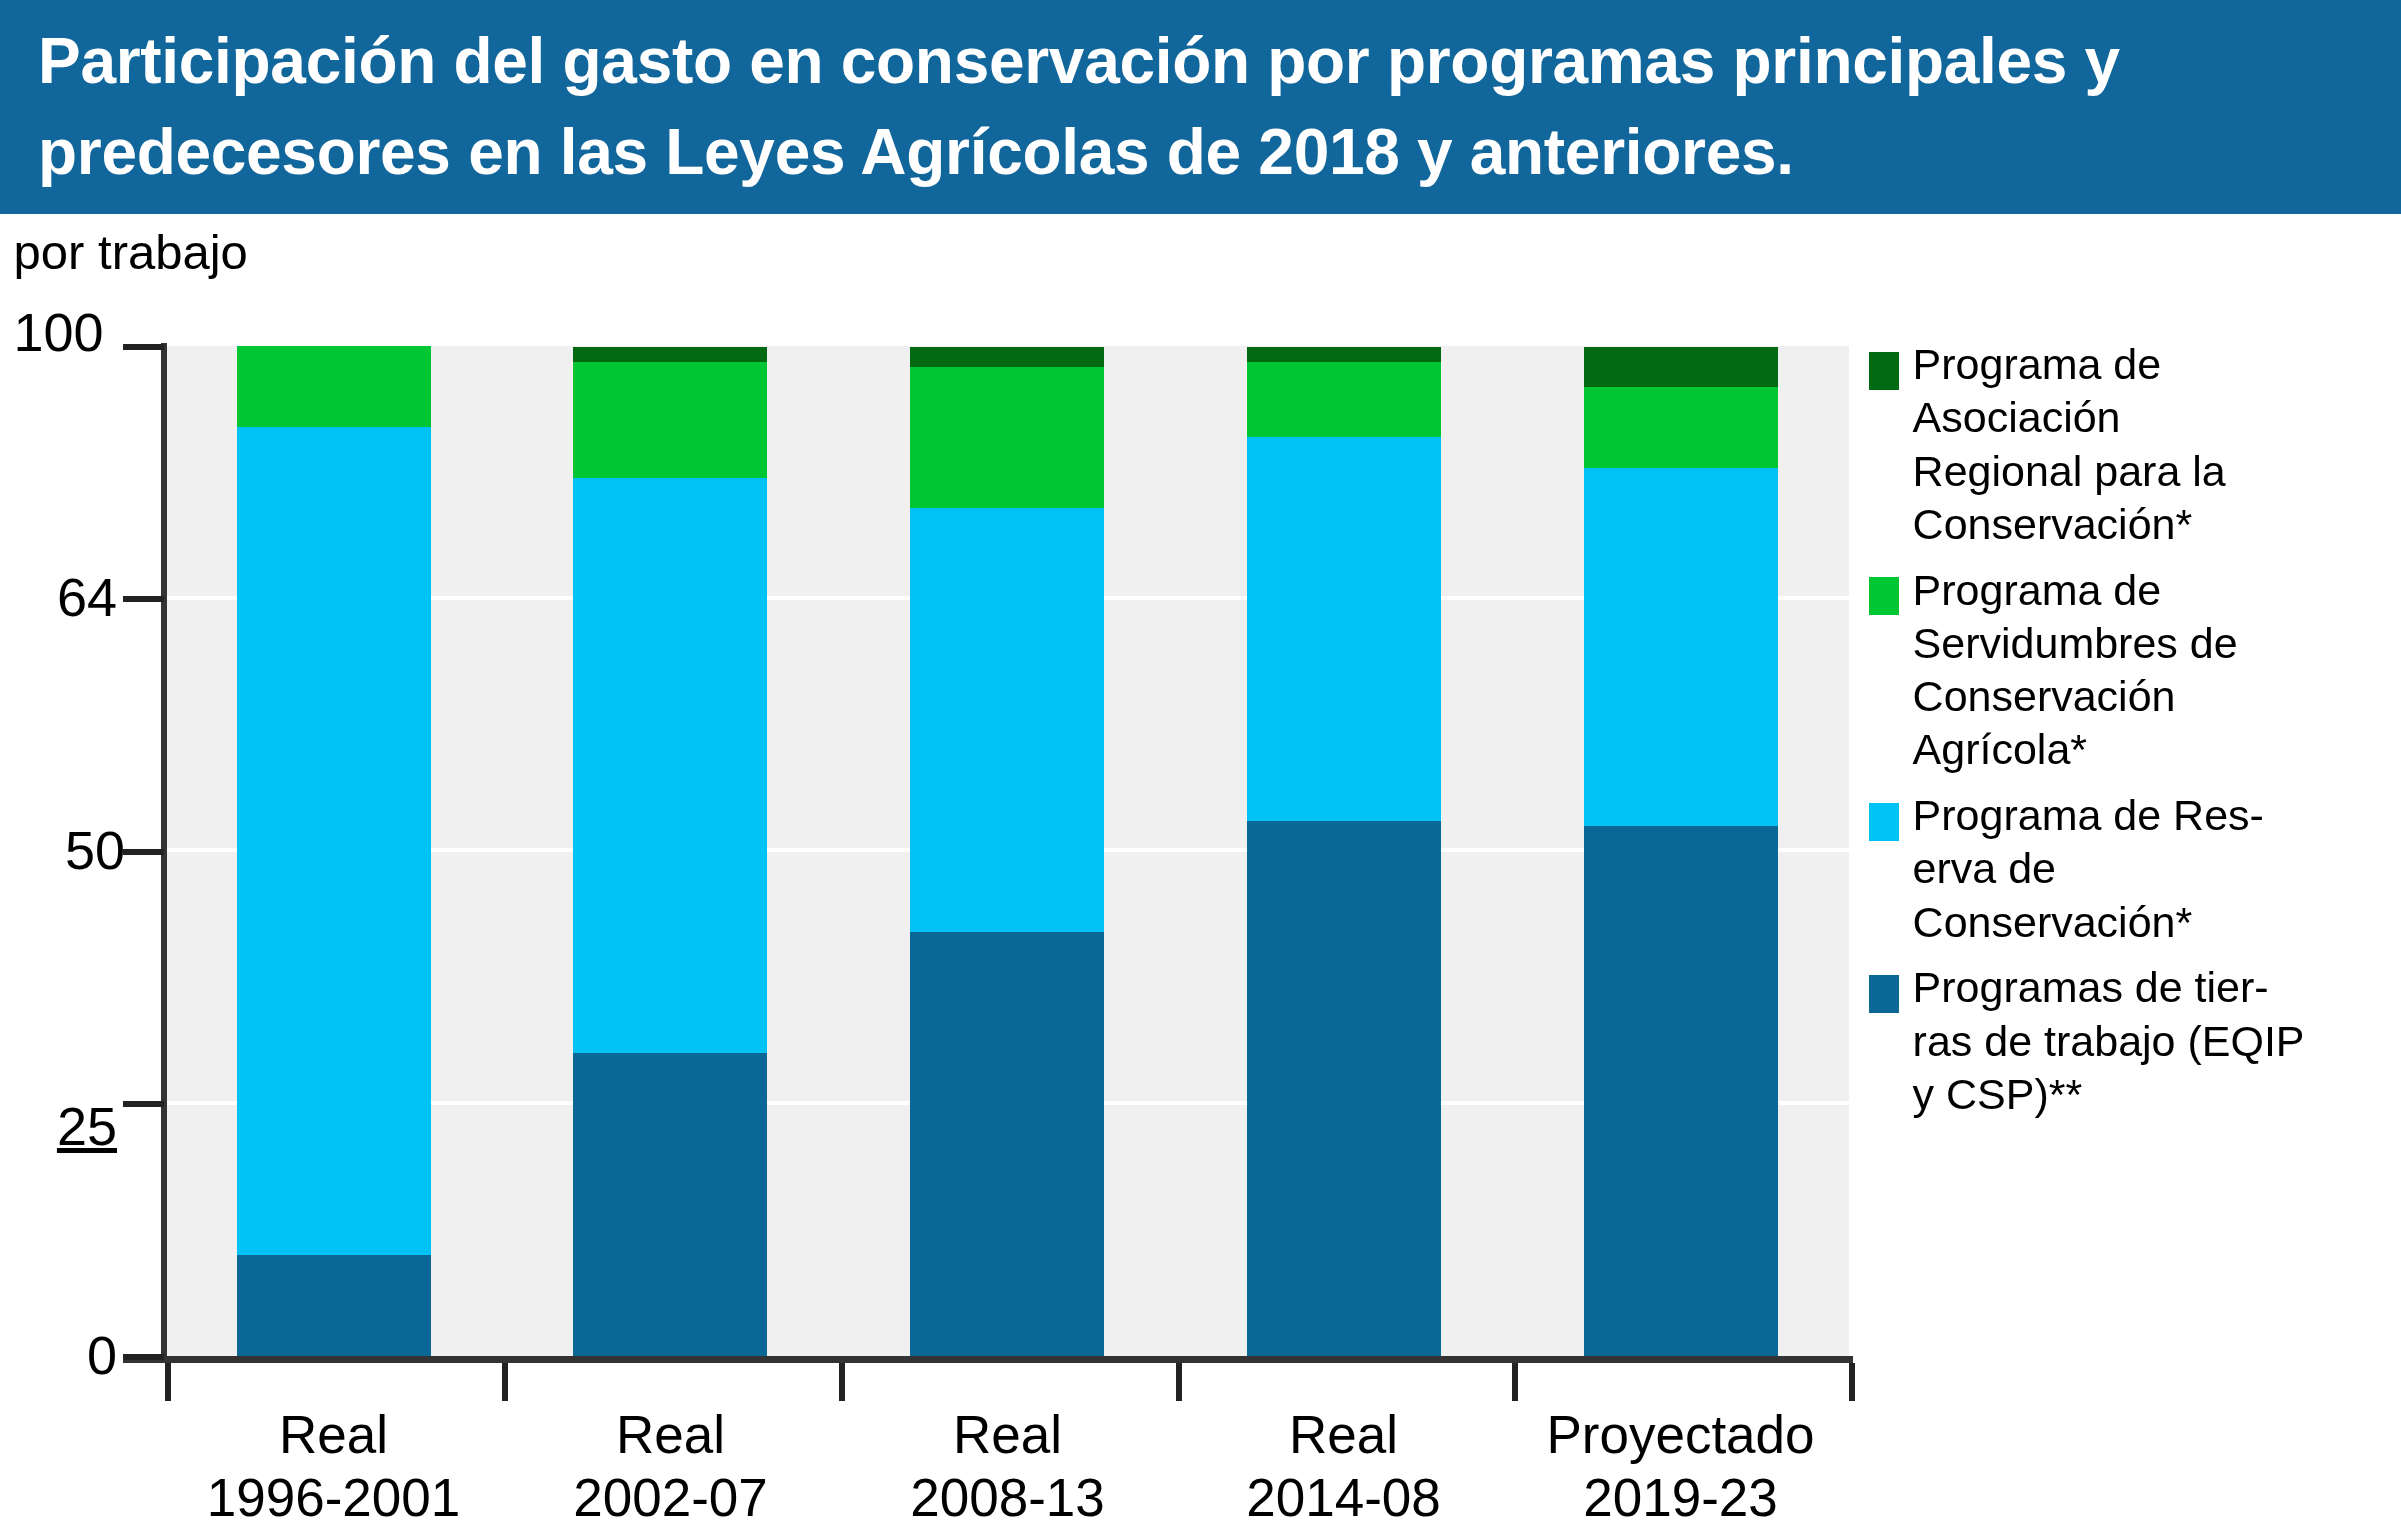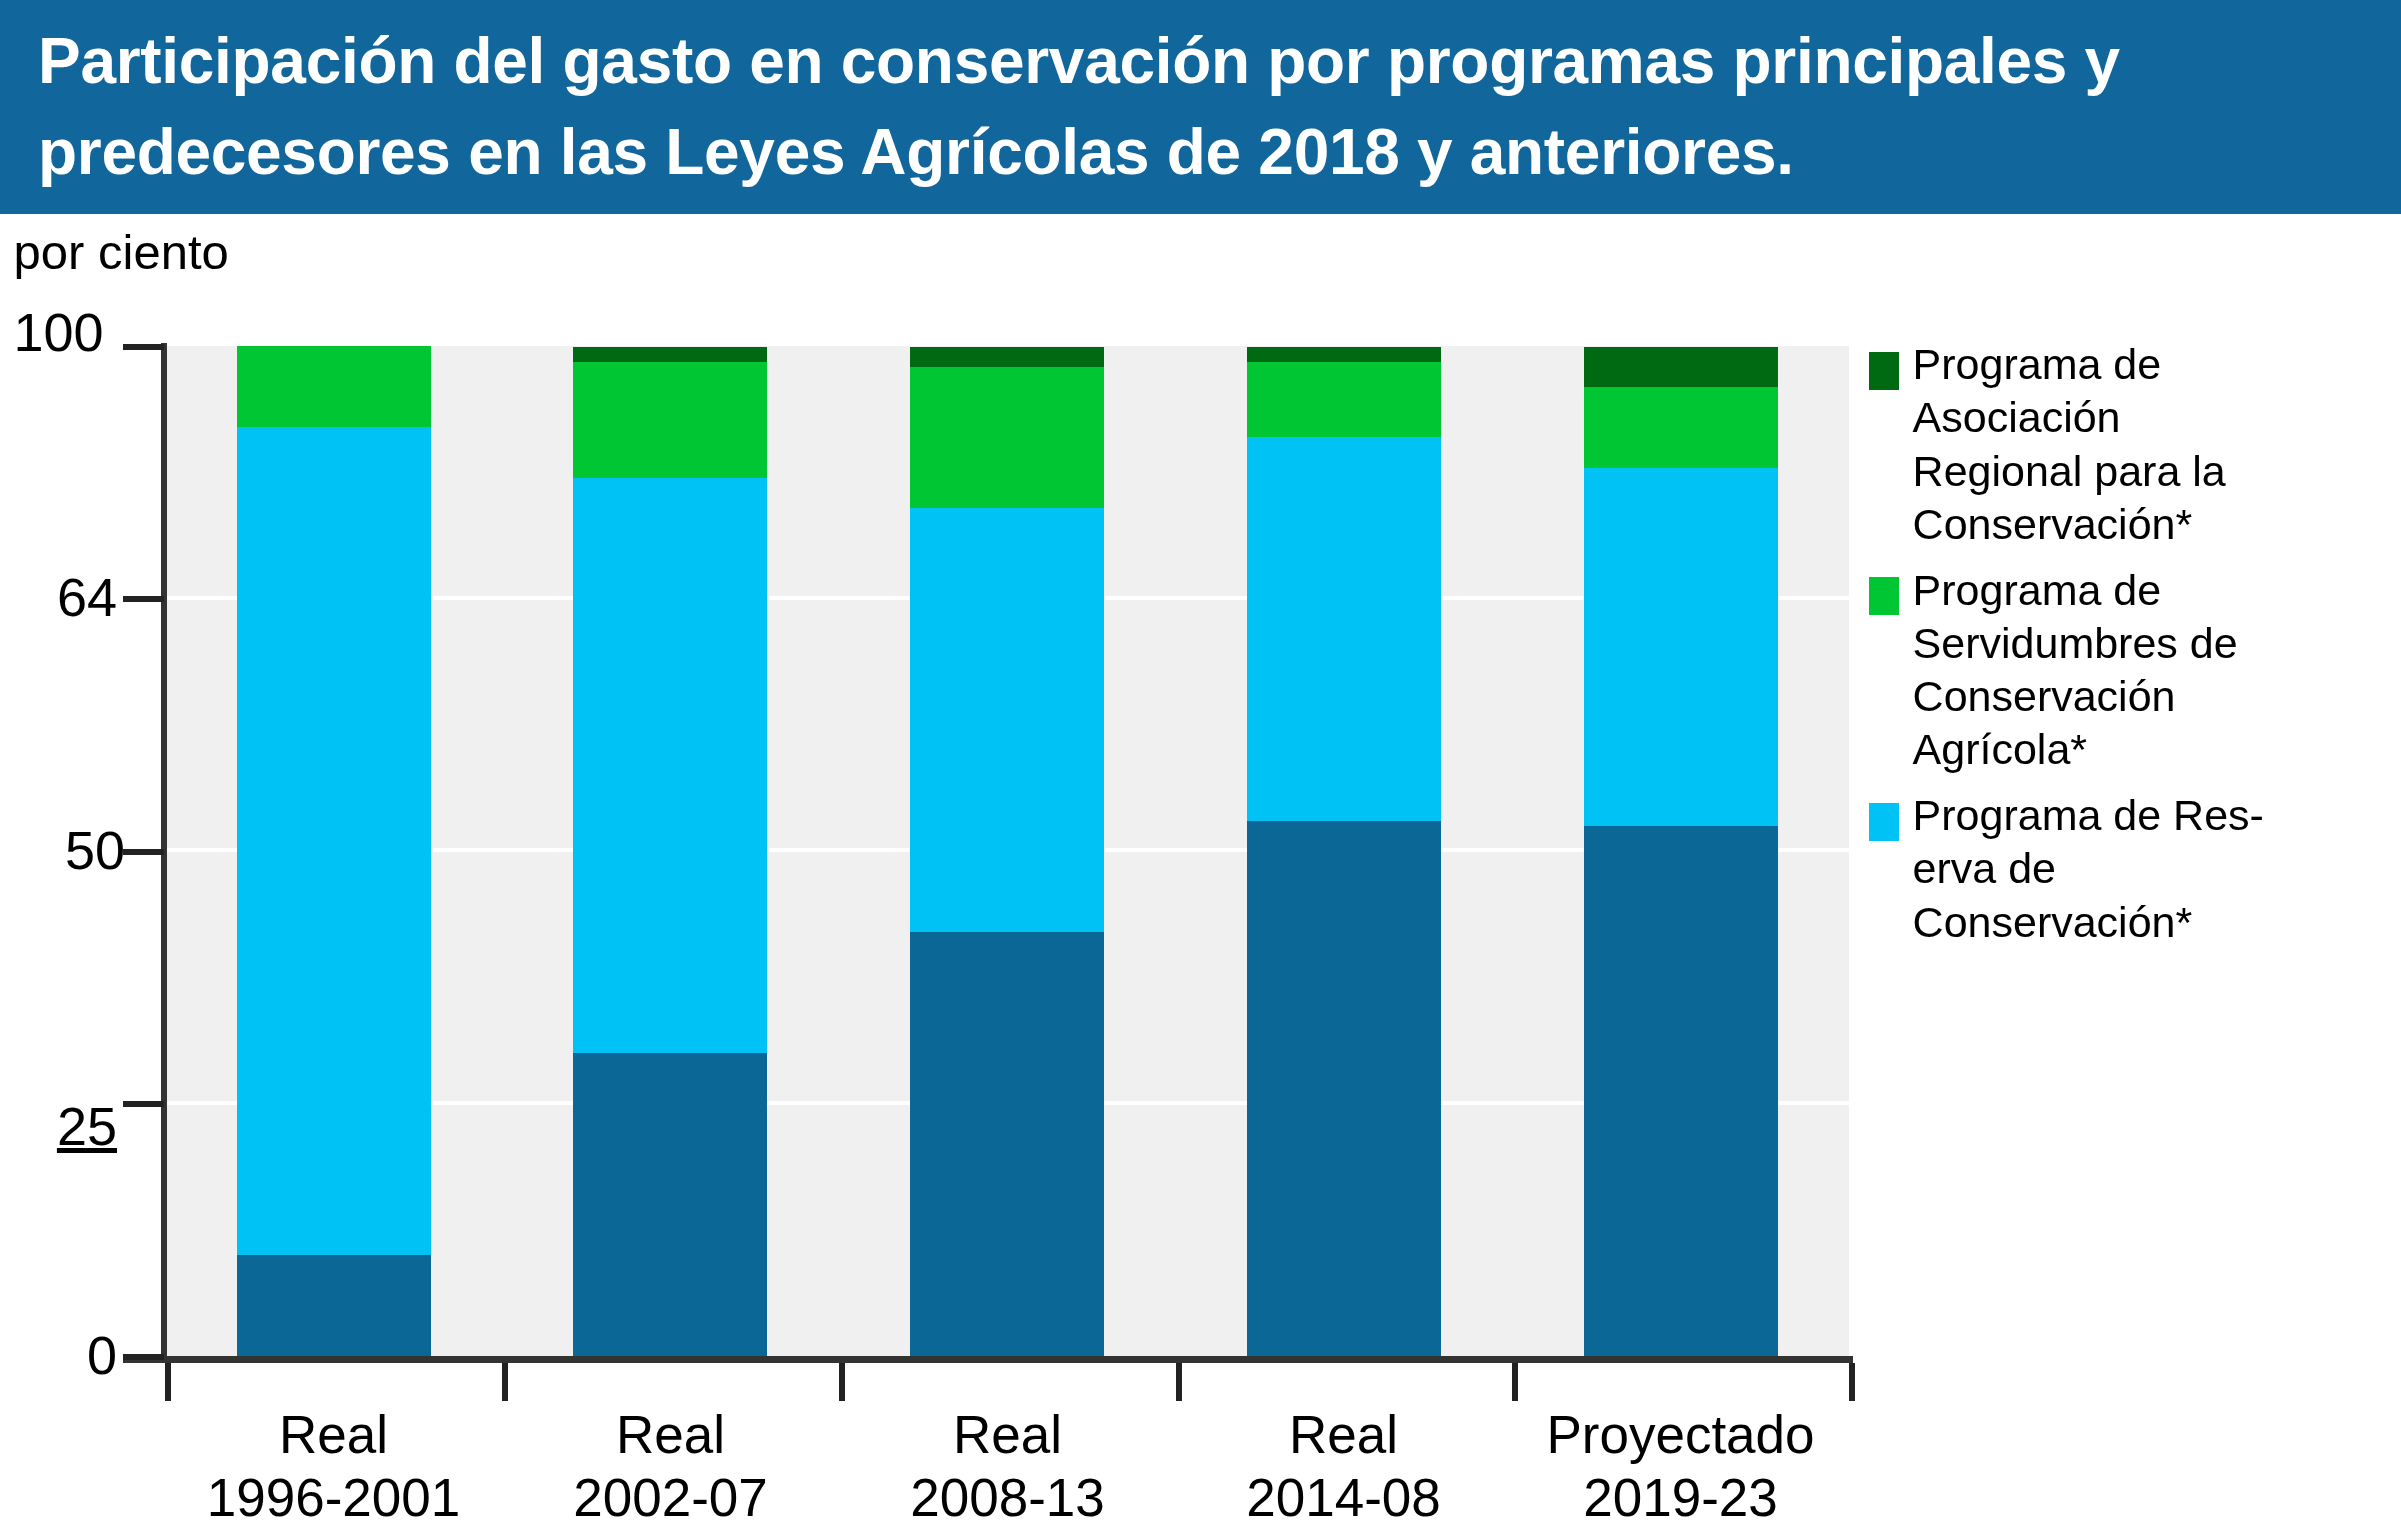--- a/index.html
+++ b/index.html
@@ -153,21 +153,21 @@
 </head>
 <body>
 
 <div id="page">
 
   <div id="header-bar">
     <div id="header-title">Participación del gasto en conservación por programas principales y
 predecesores en las Leyes Agrícolas de 2018 y anteriores.</div>
   </div>
 
-  <div id="units-label">por ciento</div>
+  <div id="units-label">por trabajo</div>
 
   <div id="plot">
     <div id="plot-bg"></div>
     <div class="gridline" style="top:250px;"></div>
     <div class="gridline" style="top:502px;"></div>
     <div class="gridline" style="top:755px;"></div>
 
     <div id="bars-layer">
         <div class="bar" style="left: 72px; height: 1010px;">
           <div class="seg" style="background: rgb(11, 104, 150); height: 101px; bottom: 0px;"></div>
@@ -250,16 +250,22 @@
 Servidumbres de
 Conservación
 Agrícola*</div>
       </div>
       <div class="legend-item">
         <div class="legend-swatch" style="background: rgb(0, 194, 245);"></div>
         <div class="legend-text">Programa de Res-
 erva de
 Conservación*</div>
       </div>
+      <div class="legend-item">
+        <div class="legend-swatch" style="background: rgb(11, 104, 150);"></div>
+        <div class="legend-text">Programas de tier-
+ras de trabajo (EQIP
+y CSP)**</div>
+      </div>
     </div>
 
 </div>
 
 
 </body></html>

